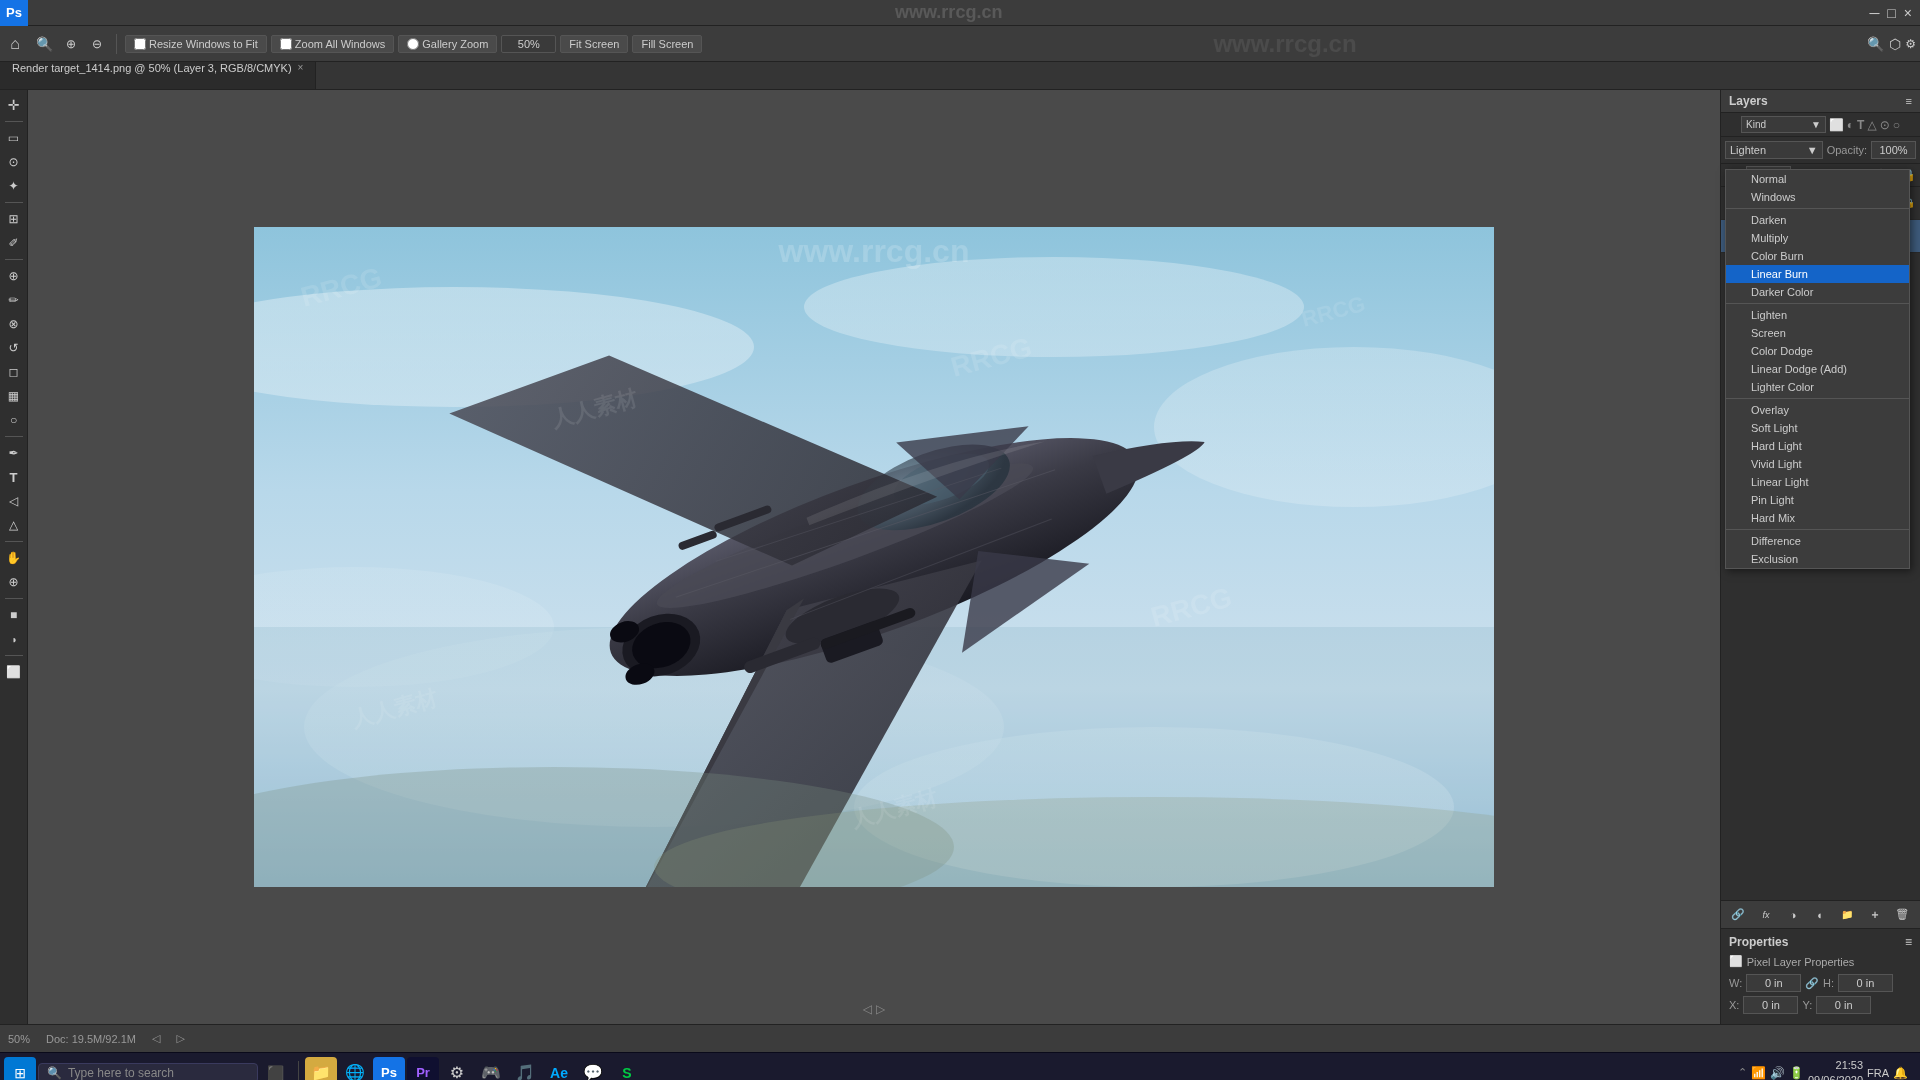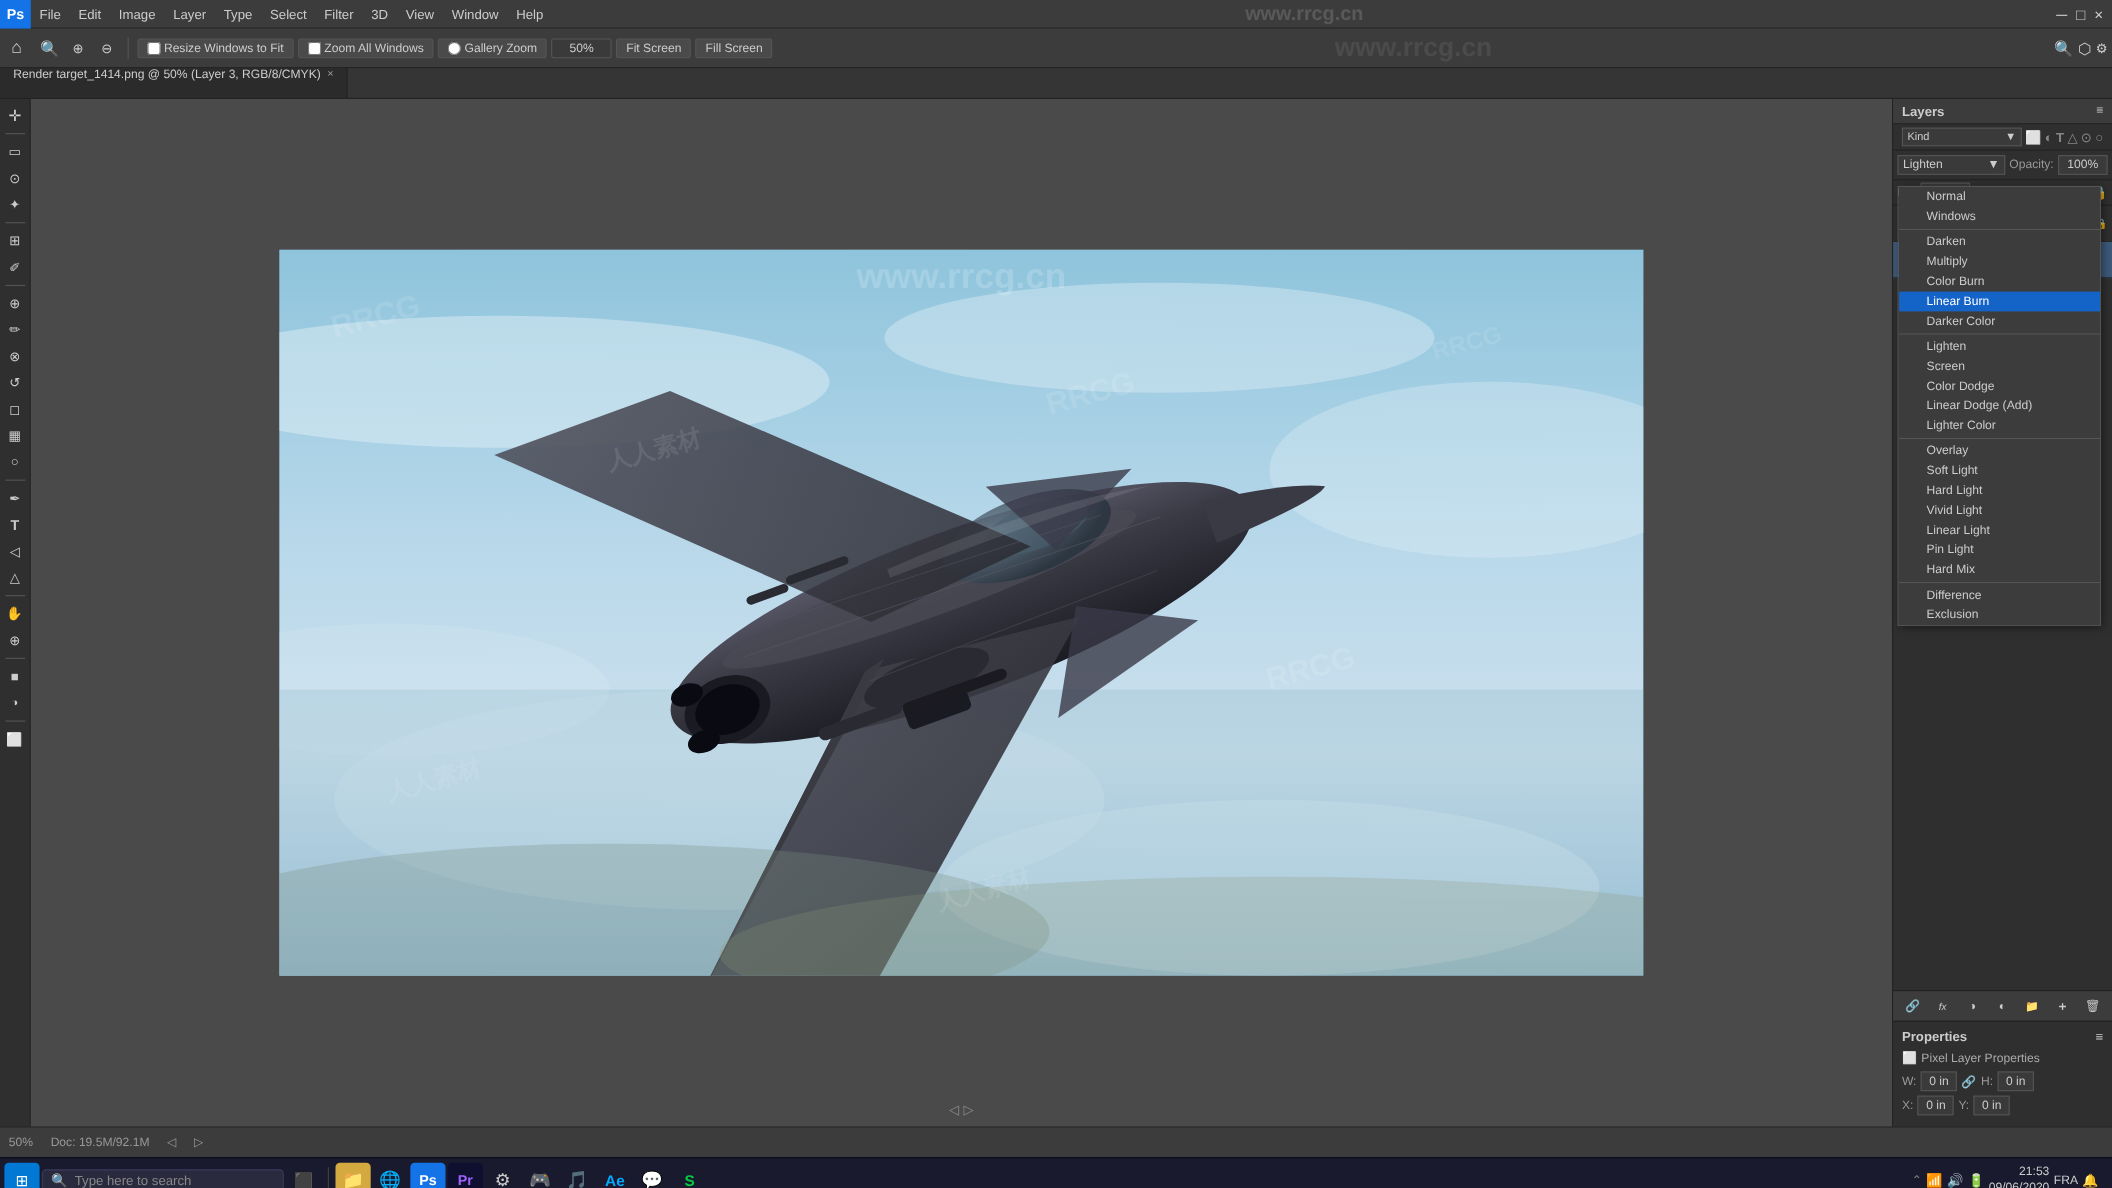--- a/index.html
+++ b/index.html
@@ -85,21 +85,21 @@
     .layer-lock { font-size: 9px; color: #999; }
 
     
     #layer-toolbar { height: 28px; background: #3c3c3c; border-top: 1px solid #222; display: flex; align-items: center; justify-content: space-around; padding: 0 4px; }
     .layer-tool-btn { width: 20px; height: 20px; display: flex; align-items: center; justify-content: center; font-size: 11px; cursor: pointer; color: #ccc; border-radius: 2px; }
 
     
     #properties-panel { background: #2f2f2f; border-top: 1px solid #222; padding: 6px 8px; }
     #properties-header { font-size: 12px; font-weight: bold; color: #ccc; margin-bottom: 6px; display: flex; align-items: center; gap: 4px; }
     .prop-row { display: flex; align-items: center; gap: 4px; margin-bottom: 4px; font-size: 11px; }
-    .prop-input { background: #3a3a3a; border: 1px solid #555; color: #ccc; font-size: 11px; padding: 2px 4px; width: 33px; text-align: center; }
+    .prop-input { background: #3a3a3a; border: 1px solid #555; color: #ccc; font-size: 11px; padding: 2px 4px; width: 55px; text-align: center; }
     .prop-label { color: #999; }
 
     
     #status-bar { width: 100%; height: 28px; background: #3c3c3c; border-top: 1px solid #222; display: flex; align-items: center; padding: 0 8px; font-size: 11px; color: #999; gap: 16px; }
 
     
     #taskbar { width: 100%; height: 40px; background: #1a1a2e; display: flex; align-items: center; padding: 0 4px; gap: 2px; border-top: 1px solid #0a0a1a; }
     #search-bar { display: flex; align-items: center; background: #2a2a3e; border: 1px solid #3a3a5e; border-radius: 4px; padding: 2px 8px; width: 220px; color: #999; font-size: 12px; gap: 6px; }
     .taskbar-icon { width: 32px; height: 32px; display: flex; align-items: center; justify-content: center; font-size: 16px; cursor: pointer; border-radius: 4px; }
     .taskbar-divider { width: 1px; height: 24px; background: #444; margin: 0 4px; }
@@ -113,33 +113,20 @@
     
     #spaceship-svg { position: absolute; top: 0; left: 0; width: 100%; height: 100%; }
 
     .search-magnify { color: #888; font-size: 12px; }
   </style>
 </head>
 <body>
 
 <div id="menu-bar">
   <div class="ps-logo">Ps</div>
-  <div class="menu-items">
-    <div class="menu-item">File</div>
-    <div class="menu-item">Edit</div>
-    <div class="menu-item">Image</div>
-    <div class="menu-item">Layer</div>
-    <div class="menu-item">Type</div>
-    <div class="menu-item">Select</div>
-    <div class="menu-item">Filter</div>
-    <div class="menu-item">3D</div>
-    <div class="menu-item">View</div>
-    <div class="menu-item">Window</div>
-    <div class="menu-item">Help</div>
-  </div>
   <div class="watermark-center">www.rrcg.cn</div>
   <div style="display:flex;align-items:center;gap:8px;margin-right:8px;">
     <span style="cursor:pointer;color:#ccc;font-size:14px;">─</span>
     <span style="cursor:pointer;color:#ccc;font-size:14px;">□</span>
     <span style="cursor:pointer;color:#ccc;font-size:14px;">×</span>
   </div>
 </div>
 
 <div id="toolbar-row">
   <div class="tool-icon icon-home home-icon" style="font-size:16px;margin-right:4px;"></div>
@@ -317,21 +304,21 @@
 
   <div id="right-panel">
 
     <div id="layers-header">
       <span>Layers</span>
       <div style="display:flex;gap:4px;align-items:center;">
         <span style="cursor:pointer;font-size:11px;">≡</span>
       </div>
     </div>
 
-    <div style="display:flex;align-items:center;padding:3px 8px;border-bottom:1px solid #222;gap:3px;">
+    <div style="display:flex;align-items:center;padding:3px 20px;border-bottom:1px solid #222;gap:3px;">
       <div style="background:#3a3a3a;border:1px solid #555;color:#ccc;font-size:10px;padding:2px 4px;flex:1;display:flex;align-items:center;justify-content:space-between;">
         <span>Kind</span>
         <span>▼</span>
       </div>
       <span style="font-size:12px;cursor:pointer;color:#888;">⬜</span>
       <span style="font-size:12px;cursor:pointer;color:#888;">◐</span>
       <span style="font-size:12px;cursor:pointer;color:#888;font-weight:bold;">T</span>
       <span style="font-size:12px;cursor:pointer;color:#888;">△</span>
       <span style="font-size:12px;cursor:pointer;color:#888;">⊙</span>
       <span style="font-size:12px;cursor:pointer;color:#888;">○</span>

